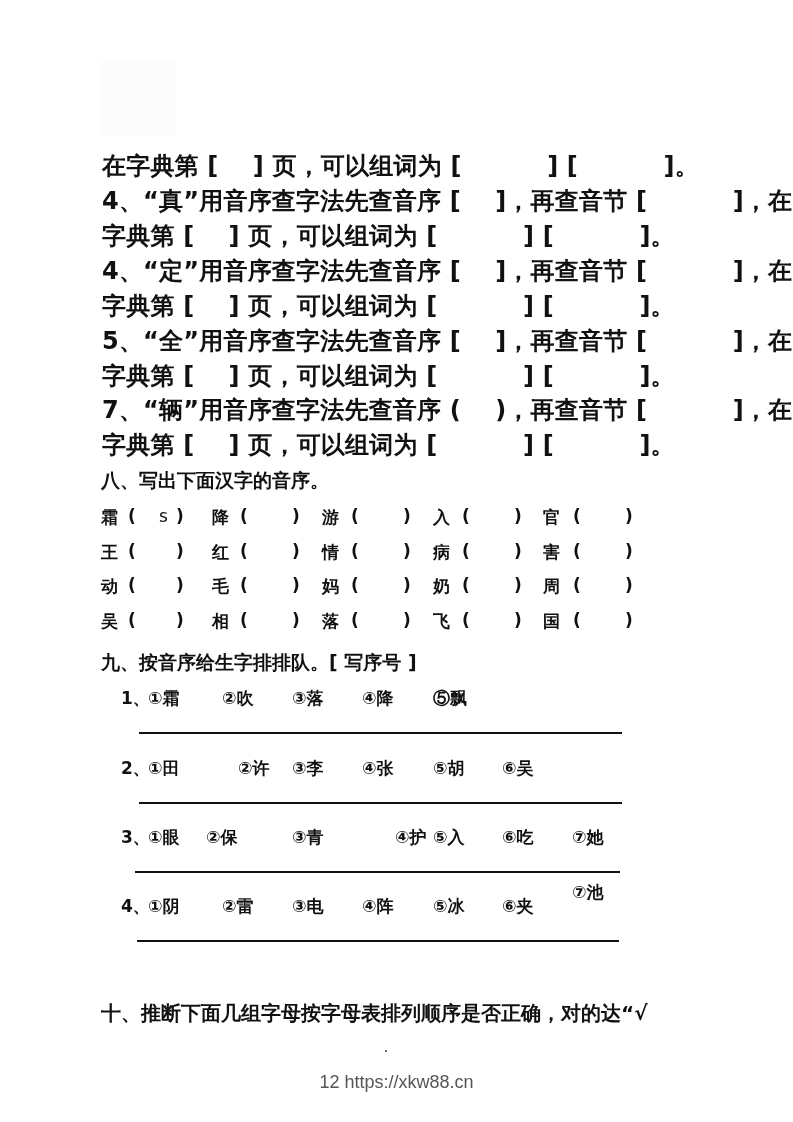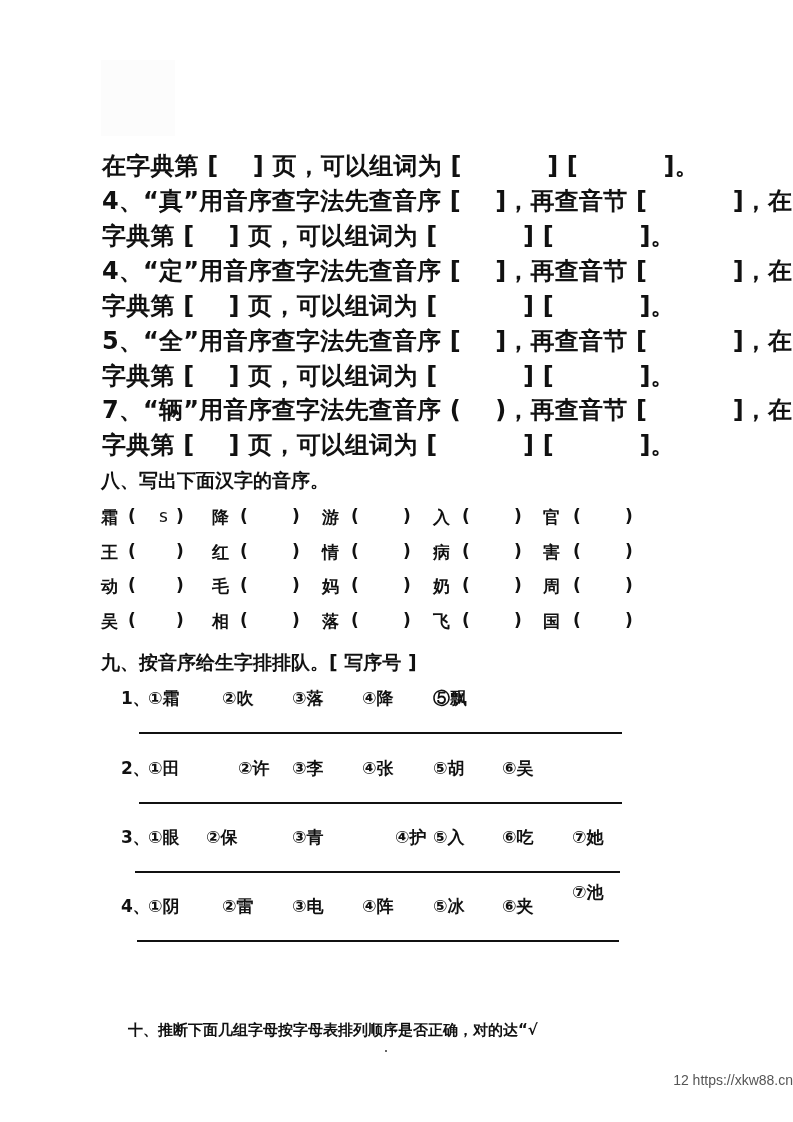--- a/index.html
+++ b/index.html
@@ -4,21 +4,21 @@
 <style>
   html, body { margin: 0; padding: 0; background: #ffffff; }
   body { width: 793px; height: 1122px; position: relative; overflow: hidden;
          font-family: "DejaVu Sans", "Liberation Sans", sans-serif; color: #111; }
   .ghost { position: absolute; left: 101px; top: 60px; width: 74px; height: 76px; background: #fcfcfc; }
   .line { position: absolute; left: 102px; font-size: 24px; font-weight: bold; white-space: pre; letter-spacing: 0.2px; }
   .heading { position: absolute; left: 101px; font-size: 19px; font-weight: bold; white-space: pre; }
   .cell { position: absolute; font-size: 17px; font-weight: bold; white-space: pre; }
   .item { position: absolute; font-size: 17px; font-weight: bold; white-space: pre; }
   .rule { position: absolute; height: 2px; background: #111; }
-  .footer { position: absolute; left: 0; width: 793px; text-align: right; top: 1072px; font-size: 14px; color: #555;
+  .footer { position: absolute; left: 0; width: 793px; text-align: center; top: 1072px; font-size: 18px; color: #555;
             font-family: "Liberation Sans", sans-serif; }
   .dot { position: absolute; left: 385px; top: 1050px; width: 2px; height: 2px; background: #666; }
 </style>
 </head>
 <body>
 
 <div class="ghost"></div>
 
 <div>
   <div class="line" style="top:150px;">在字典第 [    ] 页，可以组词为 [          ] [          ]。</div>
@@ -145,16 +145,16 @@
   <span class="item" style="left:148px;top:895px;">①阴</span>
   <span class="item" style="left:222px;top:895px;">②雷</span>
   <span class="item" style="left:292px;top:895px;">③电</span>
   <span class="item" style="left:362px;top:895px;">④阵</span>
   <span class="item" style="left:433px;top:895px;">⑤冰</span>
   <span class="item" style="left:502px;top:895px;">⑥夹</span>
   <span class="item" style="left:572px;top:881px;">⑦池</span>
   <div class="rule" style="left:137px;width:482px;top:940px;"></div>
 </div>
 
-<div class="heading" style="top:1021px;font-size:15px;margin-left:27px;">十、推断下面几组字母按字母表排列顺序是否正确，对的达“√</div>
+<div class="heading" style="top:1000px;font-size:20px;">十、推断下面几组字母按字母表排列顺序是否正确，对的达“√</div>
 
 <div class="dot"></div>
 <div class="footer">12 https://xkw88.cn</div>
 
 </body></html>

